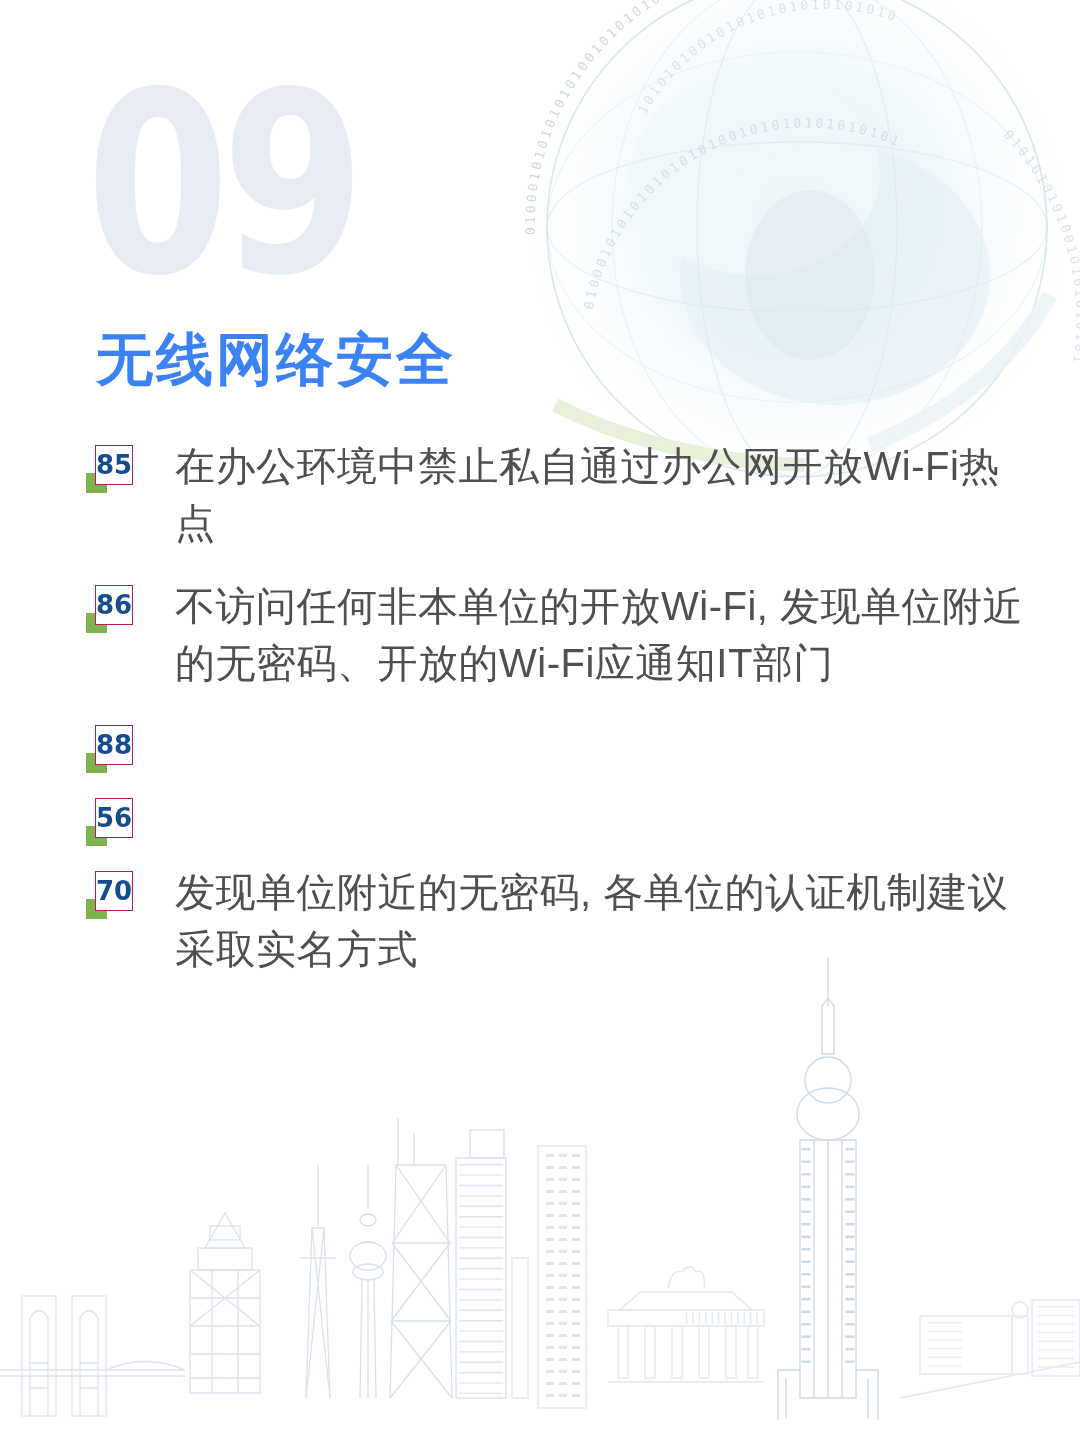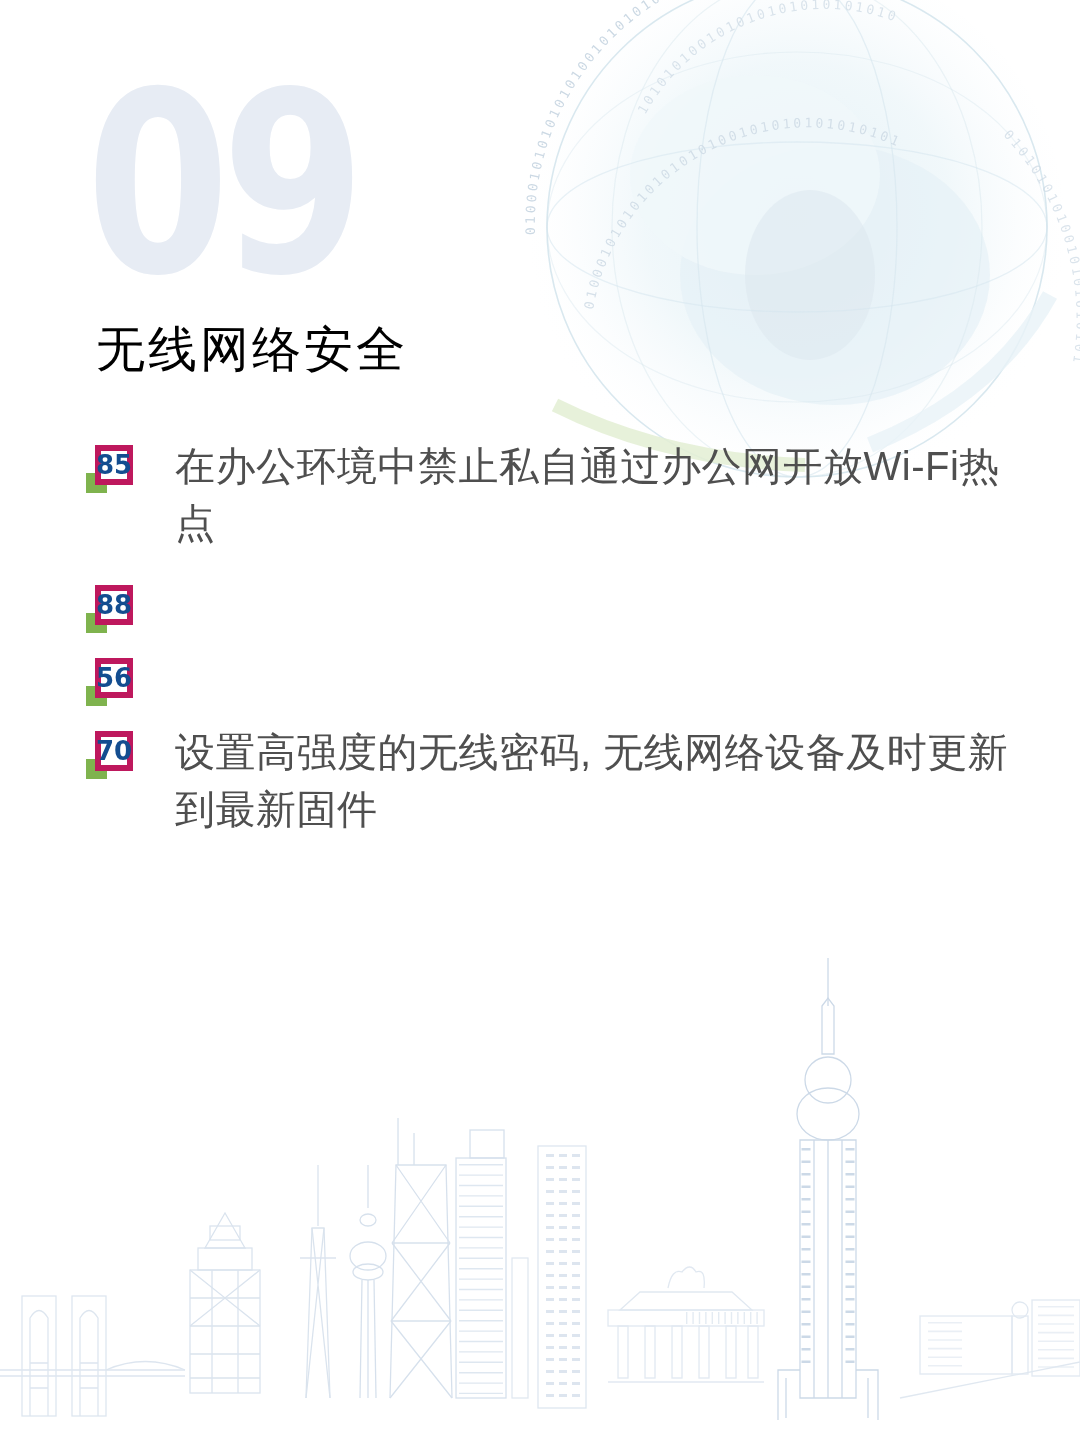--- a/index.html
+++ b/index.html
@@ -21,40 +21,40 @@
     font-size:252px;line-height:1;font-weight:bold;
     letter-spacing:-10px;
     color:#e7ecf4;
     transform:scaleX(0.82);transform-origin:left top;
     z-index:1;
     font-family:"DejaVu Sans", sans-serif;
   }
   
   .title{
     position:absolute;left:96px;top:284px;
-    font-size:49px;font-weight:normal;letter-spacing:3px;
-    color:#000000;
+    font-size:57px;font-weight:bold;letter-spacing:3px;
+    color:#3b82f6;
     z-index:3;
   }
   
   .list{
     position:absolute;left:95px;top:438px;width:928px;z-index:3;
   }
   .item{display:flex;align-items:flex-start;margin-bottom:26px;}
   .badge{
     position:relative;flex:none;width:38px;height:40px;
     margin-top:7px;margin-right:42px;
   }
   .badge-green{
     position:absolute;left:-9px;bottom:-8px;width:21px;height:20px;
     background:#7fb34e;
   }
   .badge-box{
     position:absolute;left:0;top:0;right:0;bottom:0;
-    background:#ffffff;border:6px solid #be185d;
+    background:#ffffff;border:1px solid #be185d;
     display:flex;align-items:center;justify-content:center;
     font-size:26px;font-weight:bold;color:#134d90;
     font-family:"DejaVu Sans", sans-serif;
   }
   .item-text{
     font-size:40px;line-height:57px;color:#4f4f4f;
     letter-spacing:0.5px;
   }
   
   .skyline{
@@ -108,20 +108,27 @@
   <div class="list">
 
     <div class="item">
       <div class="badge">
         <span class="badge-green"></span>
         <span class="badge-box">85</span>
       </div>
       <div class="item-text">在办公环境中禁止私自通过办公网开放Wi-Fi热点</div>
     </div>
 
+    <div class="item">
+      <div class="badge">
+        <span class="badge-green"></span>
+        <span class="badge-box">86</span>
+      </div>
+      <div class="item-text">不访问任何非本单位的开放Wi-Fi, 发现单位附近的无密码、开放的Wi-Fi应通知IT部门</div>
+    </div>
 
 
     <div class="item">
       <div class="badge">
         <span class="badge-green"></span>
         <span class="badge-box">88</span>
       </div>
     </div>
 
     <div class="item">
@@ -130,21 +137,21 @@
         <span class="badge-box">56</span>
       </div>
     </div>
 
 
     <div class="item">
       <div class="badge">
         <span class="badge-green"></span>
         <span class="badge-box">70</span>
       </div>
-      <div class="item-text">设置高强度的无线密码, 无线网络设备及时更新到最新固件</div>
+      <div class="item-text">发现单位附近的无密码, 各单位的认证机制建议采取实名方式</div>
     </div>
 
   </div>
 
   <svg class="skyline" viewBox="0 0 1080 480" aria-hidden="true">
     <g stroke="#bccde0" stroke-width="1.3" fill="none">
 
       <g opacity="0.5">
         <rect x="22" y="338" width="34" height="120"></rect>
         <path d="M 30 458 L 30 360 Q 39 345 48 360 L 48 458"></path>

